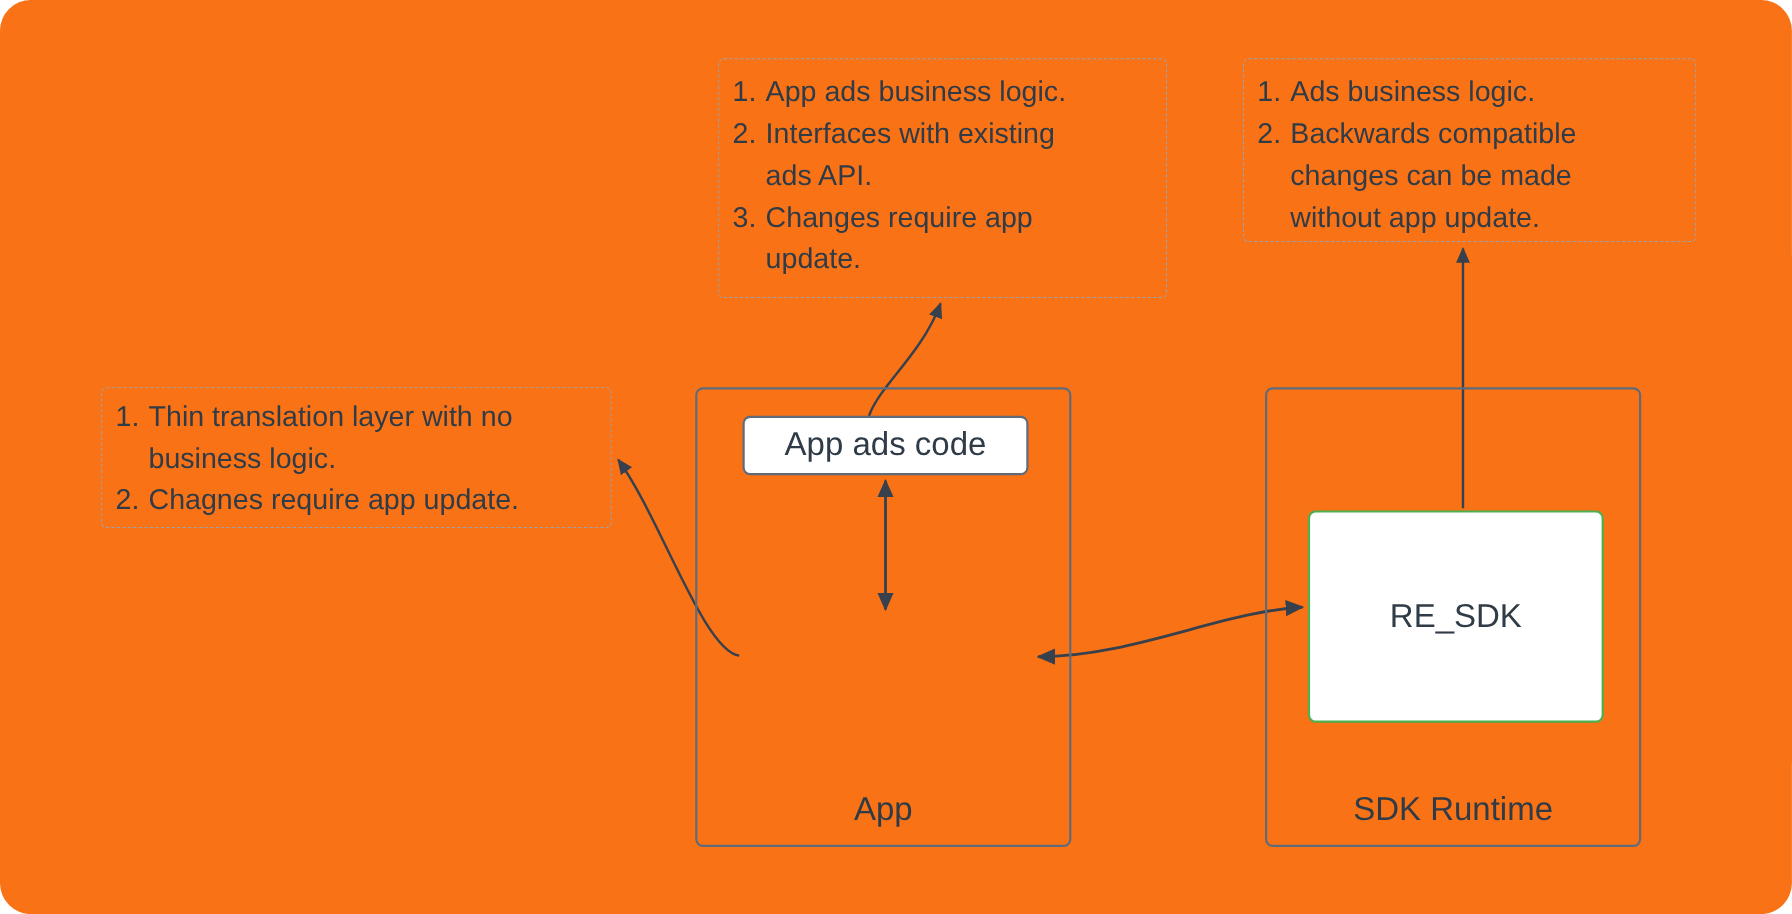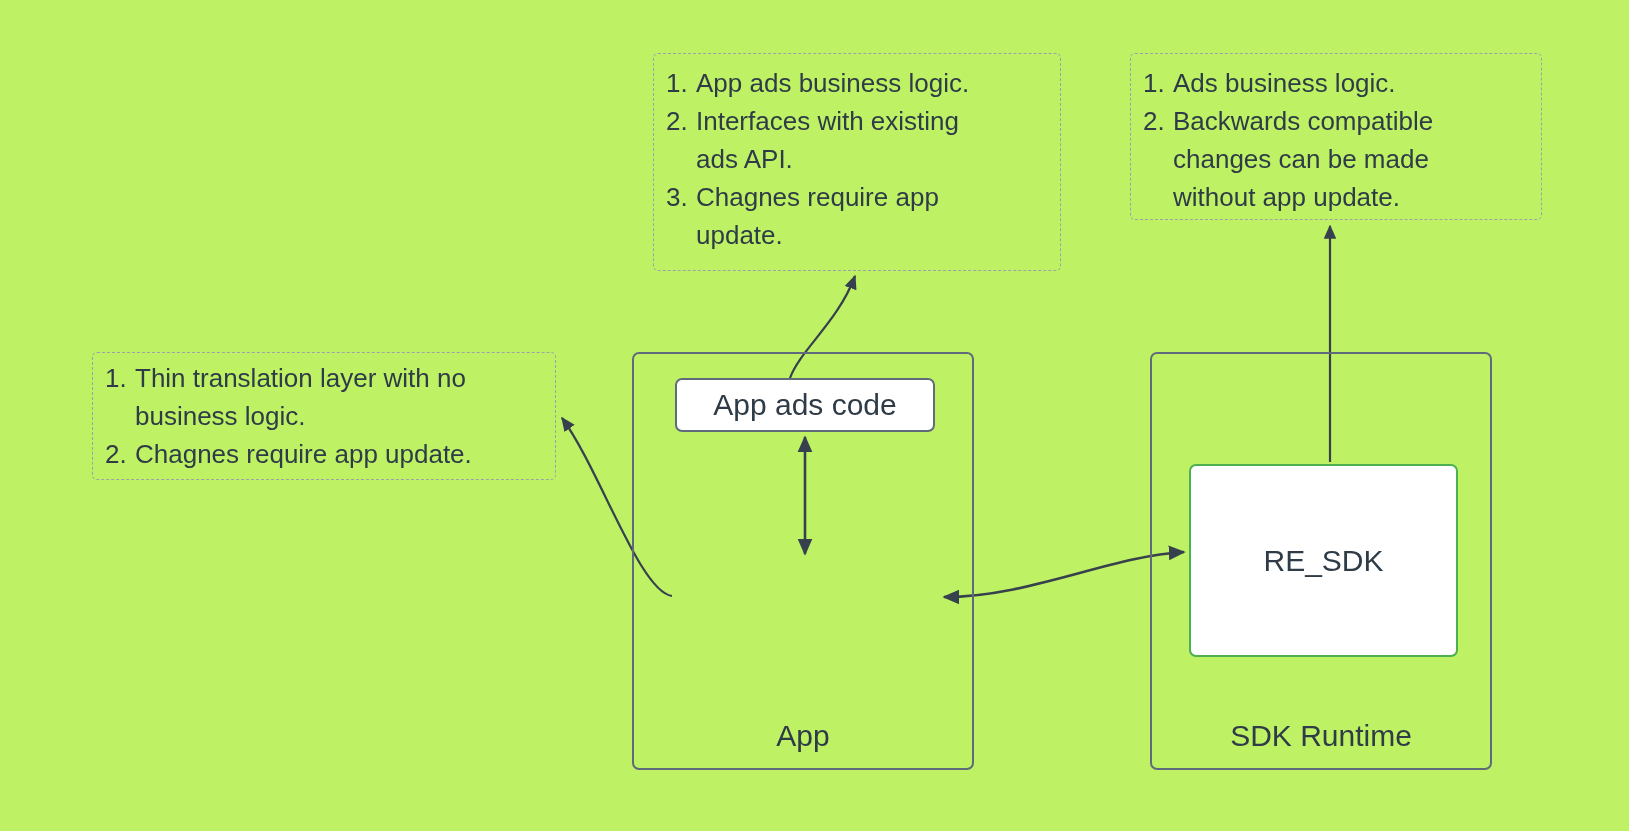--- a/index.html
+++ b/index.html
@@ -9,22 +9,23 @@
     background: #ffffff;
   }
   body {
     font-family: "Liberation Sans", sans-serif;
     color: #29343d;
   }
   #canvas {
     position: relative;
     width: 1629px;
     height: 831px;
-    background: #bef264;
+    background: #f97316;
     overflow: hidden;
+    border-radius: 28px;
   }
   svg.edges {
     position: absolute;
     left: 0;
     top: 0;
     width: 1629px;
     height: 831px;
     pointer-events: none;
   }
 
@@ -139,21 +140,21 @@
     <path d="M 672 596 C 640 592 600 470 562 418" fill="none" stroke="#37414d" stroke-width="2.2" marker-end="url(#arrow-dark)"></path>
 
     <line x1="1330" y1="462" x2="1330" y2="226" stroke="#37414d" stroke-width="2.2" marker-end="url(#arrow-dark)"></line>
   </svg>
 
   <div class="note" id="note-top-left">
     <ol>
       <li>App ads business logic.</li>
       <li>Interfaces with existing
 ads API.</li>
-      <li>Chagnes require app
+      <li>Changes require app
 update.</li>
     </ol>
   </div>
 
   <div class="note" id="note-top-right">
     <ol>
       <li>Ads business logic.</li>
       <li>Backwards compatible
 changes can be made
 without app update.</li>

